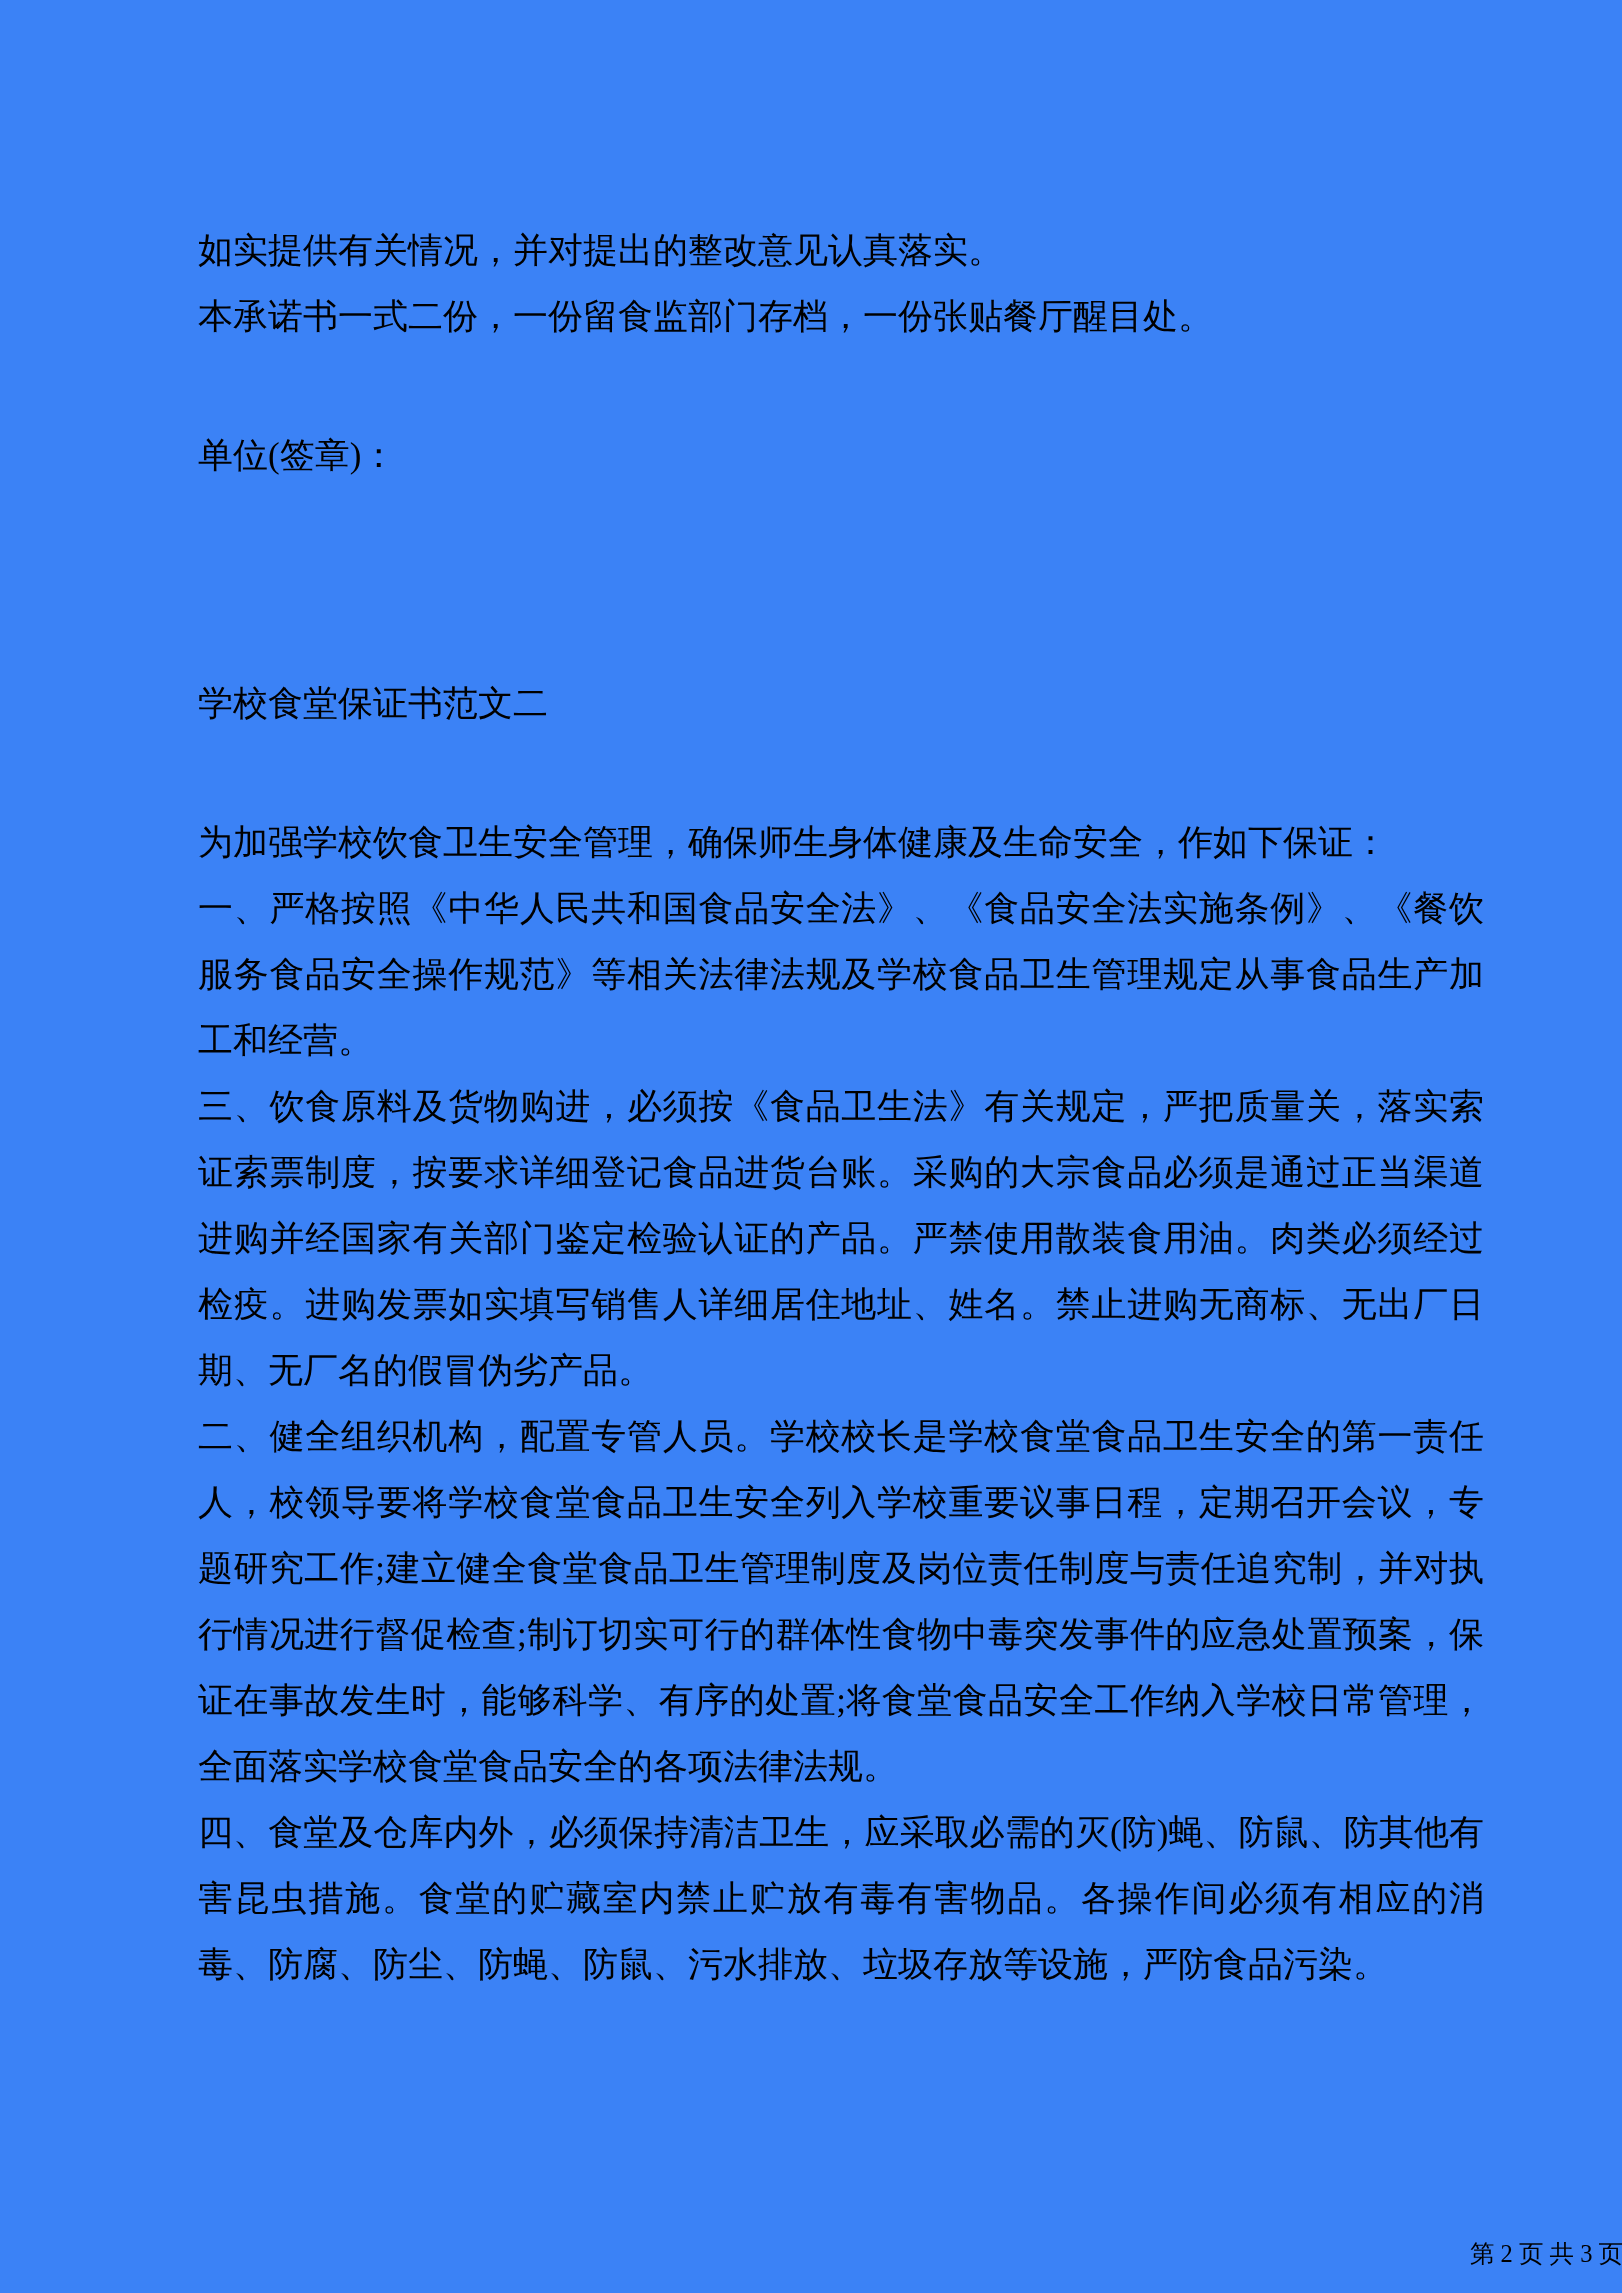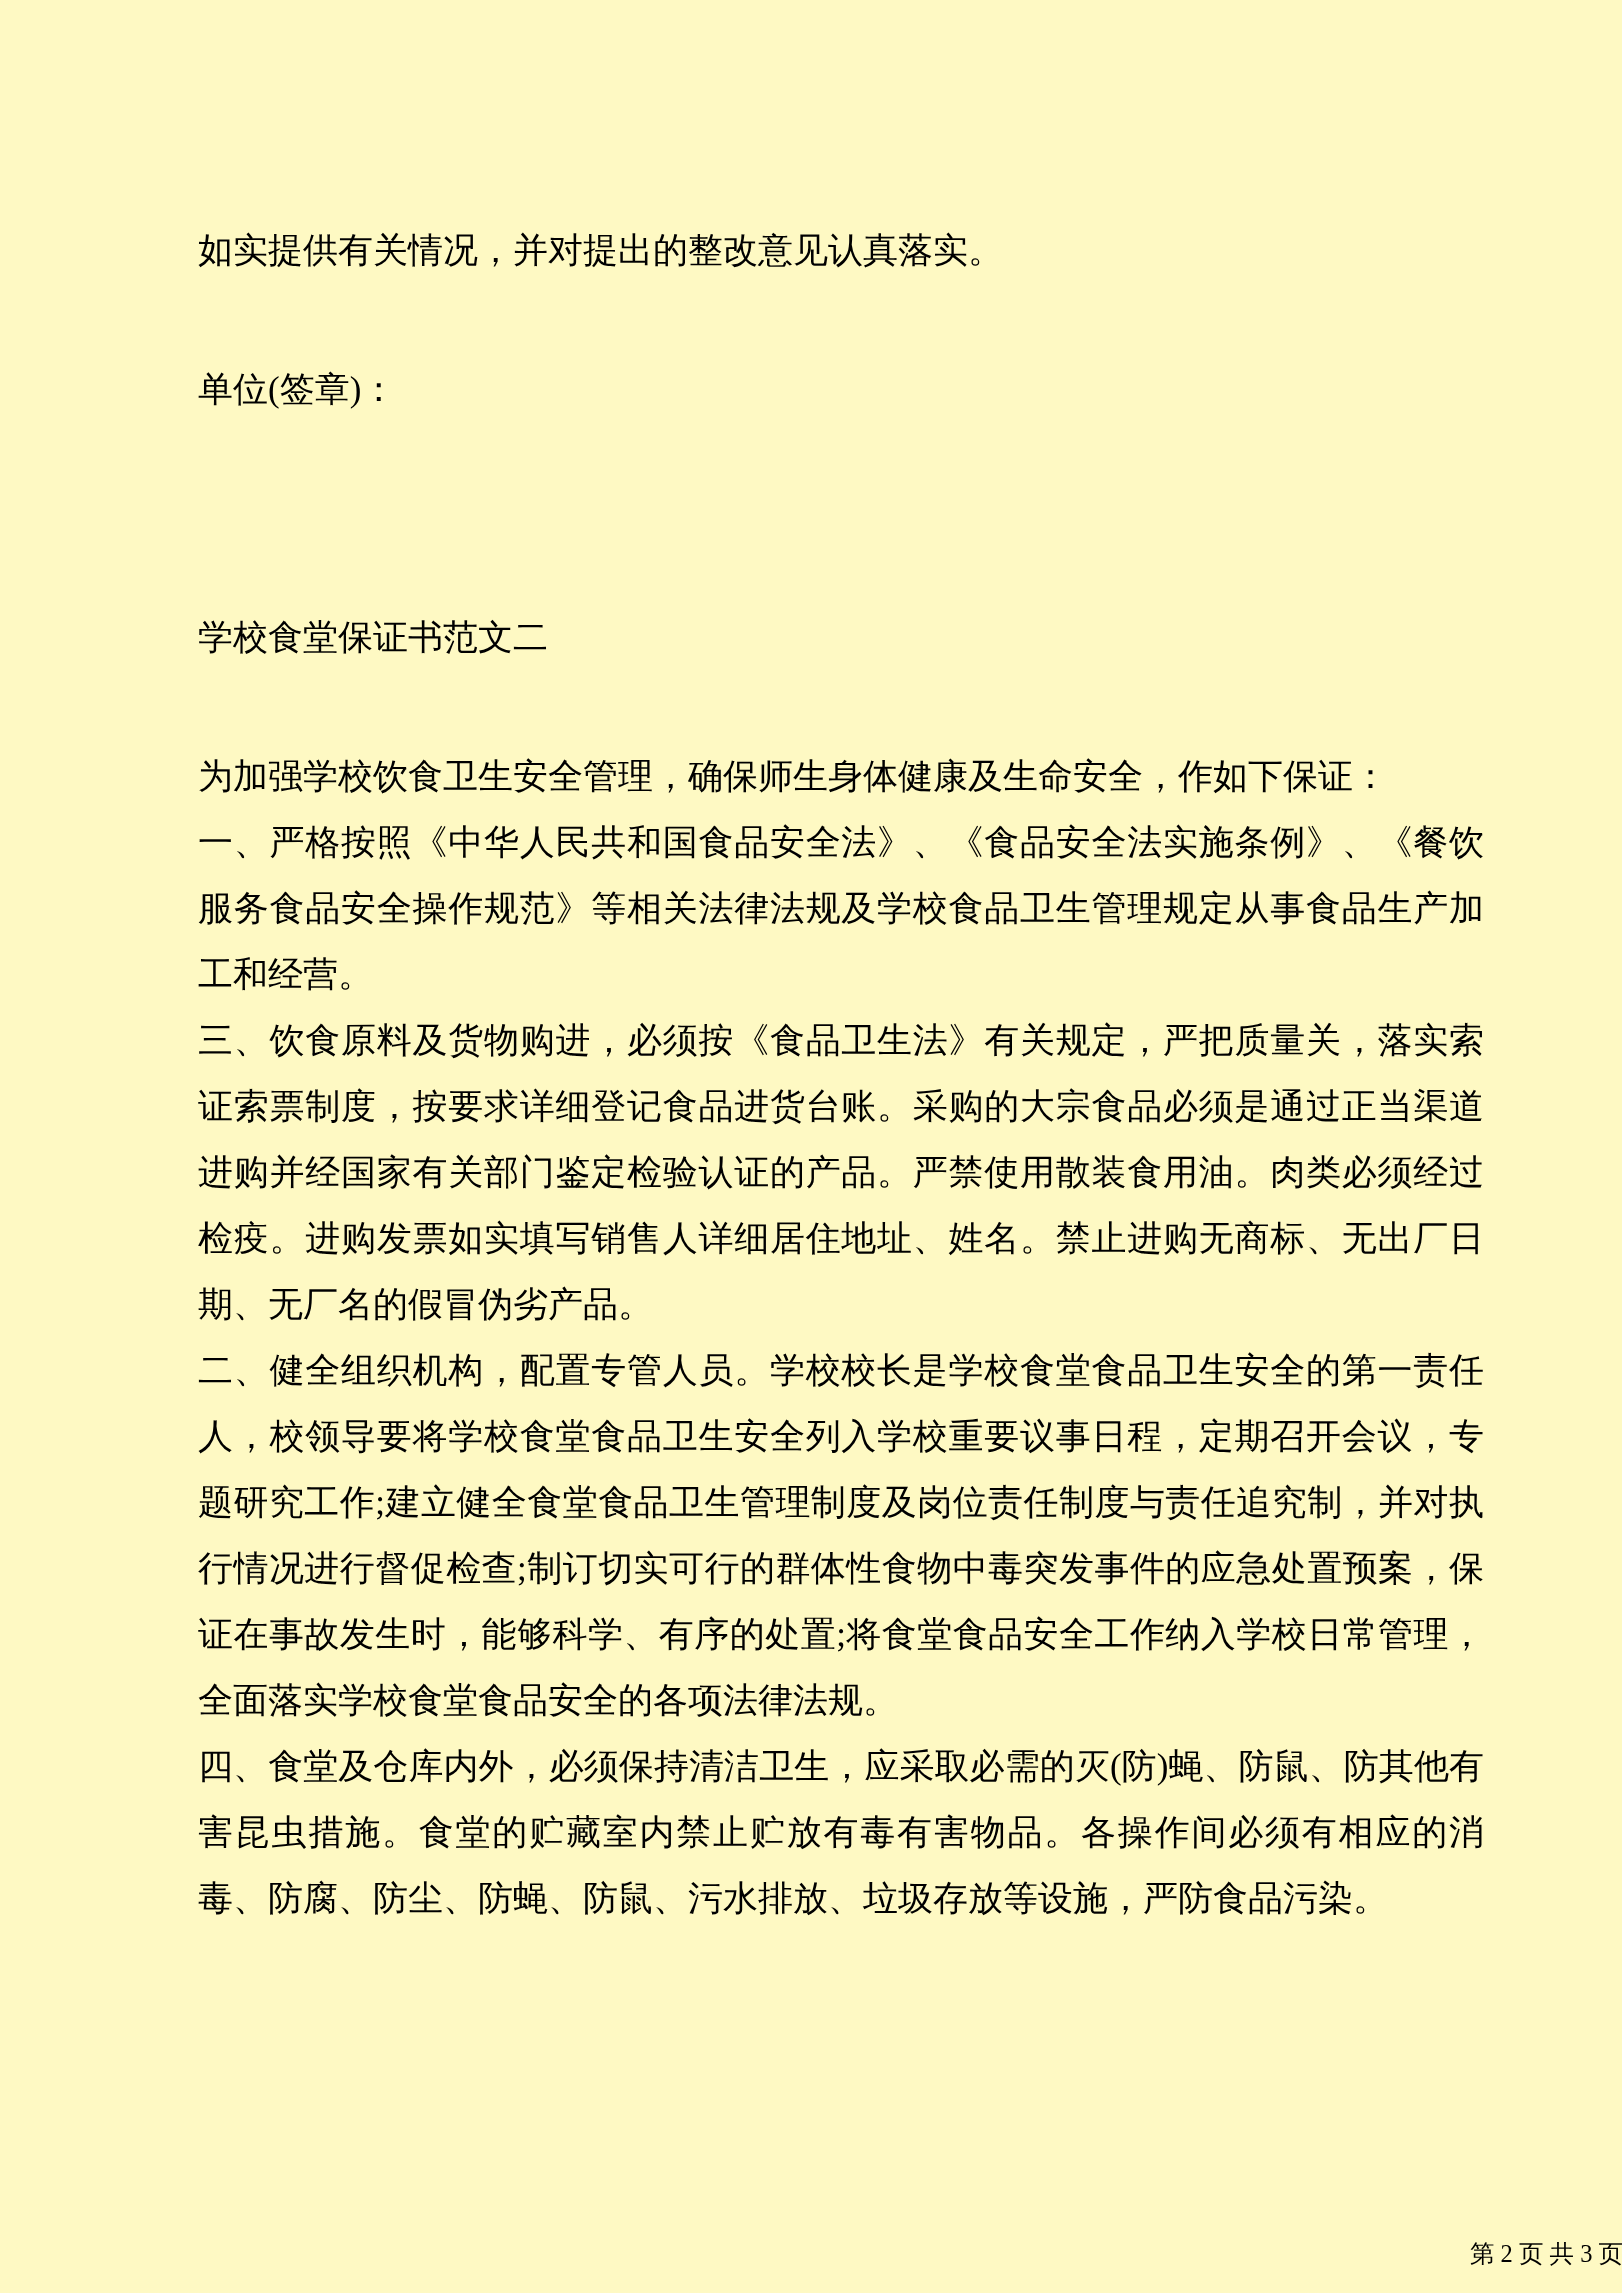--- a/index.html
+++ b/index.html
@@ -4,21 +4,21 @@
 <style>
   html, body {
     margin: 0;
     padding: 0;
     background: #ffffff;
   }
   .page {
     position: relative;
     width: 1623px;
     height: 2294px;
-    background: #fef9c3;
+    background: #3b82f6;
     color: #000000;
     font-family: "Liberation Serif", "DejaVu Serif", serif;
     overflow: hidden;
   }
   .content {
     position: absolute;
     left: 198px;
     top: 218px;
     width: 1286px;
     font-size: 35px;
@@ -53,20 +53,21 @@
 </style>
 </head>
 <body>
 
 <div class="page">
   <div class="content">
 
     <p>如实提供有关情况，并对提出的整改意见认真落实。</p>
 
 
+    <p>本承诺书一式二份，一份留食监部门存档，一份张贴餐厅醒目处。</p>
 
     <p class="sig-label">单位(签章)：</p>
 
 
     <p class="section-title">学校食堂保证书范文二</p>
 
     <p class="intro">为加强学校饮食卫生安全管理，确保师生身体健康及生命安全，作如下保证：</p>
 
     <p>一、严格按照《中华人民共和国食品安全法》、《食品安全法实施条例》、《餐饮服务食品安全操作规范》等相关法律法规及学校食品卫生管理规定从事食品生产加工和经营。</p>
 

